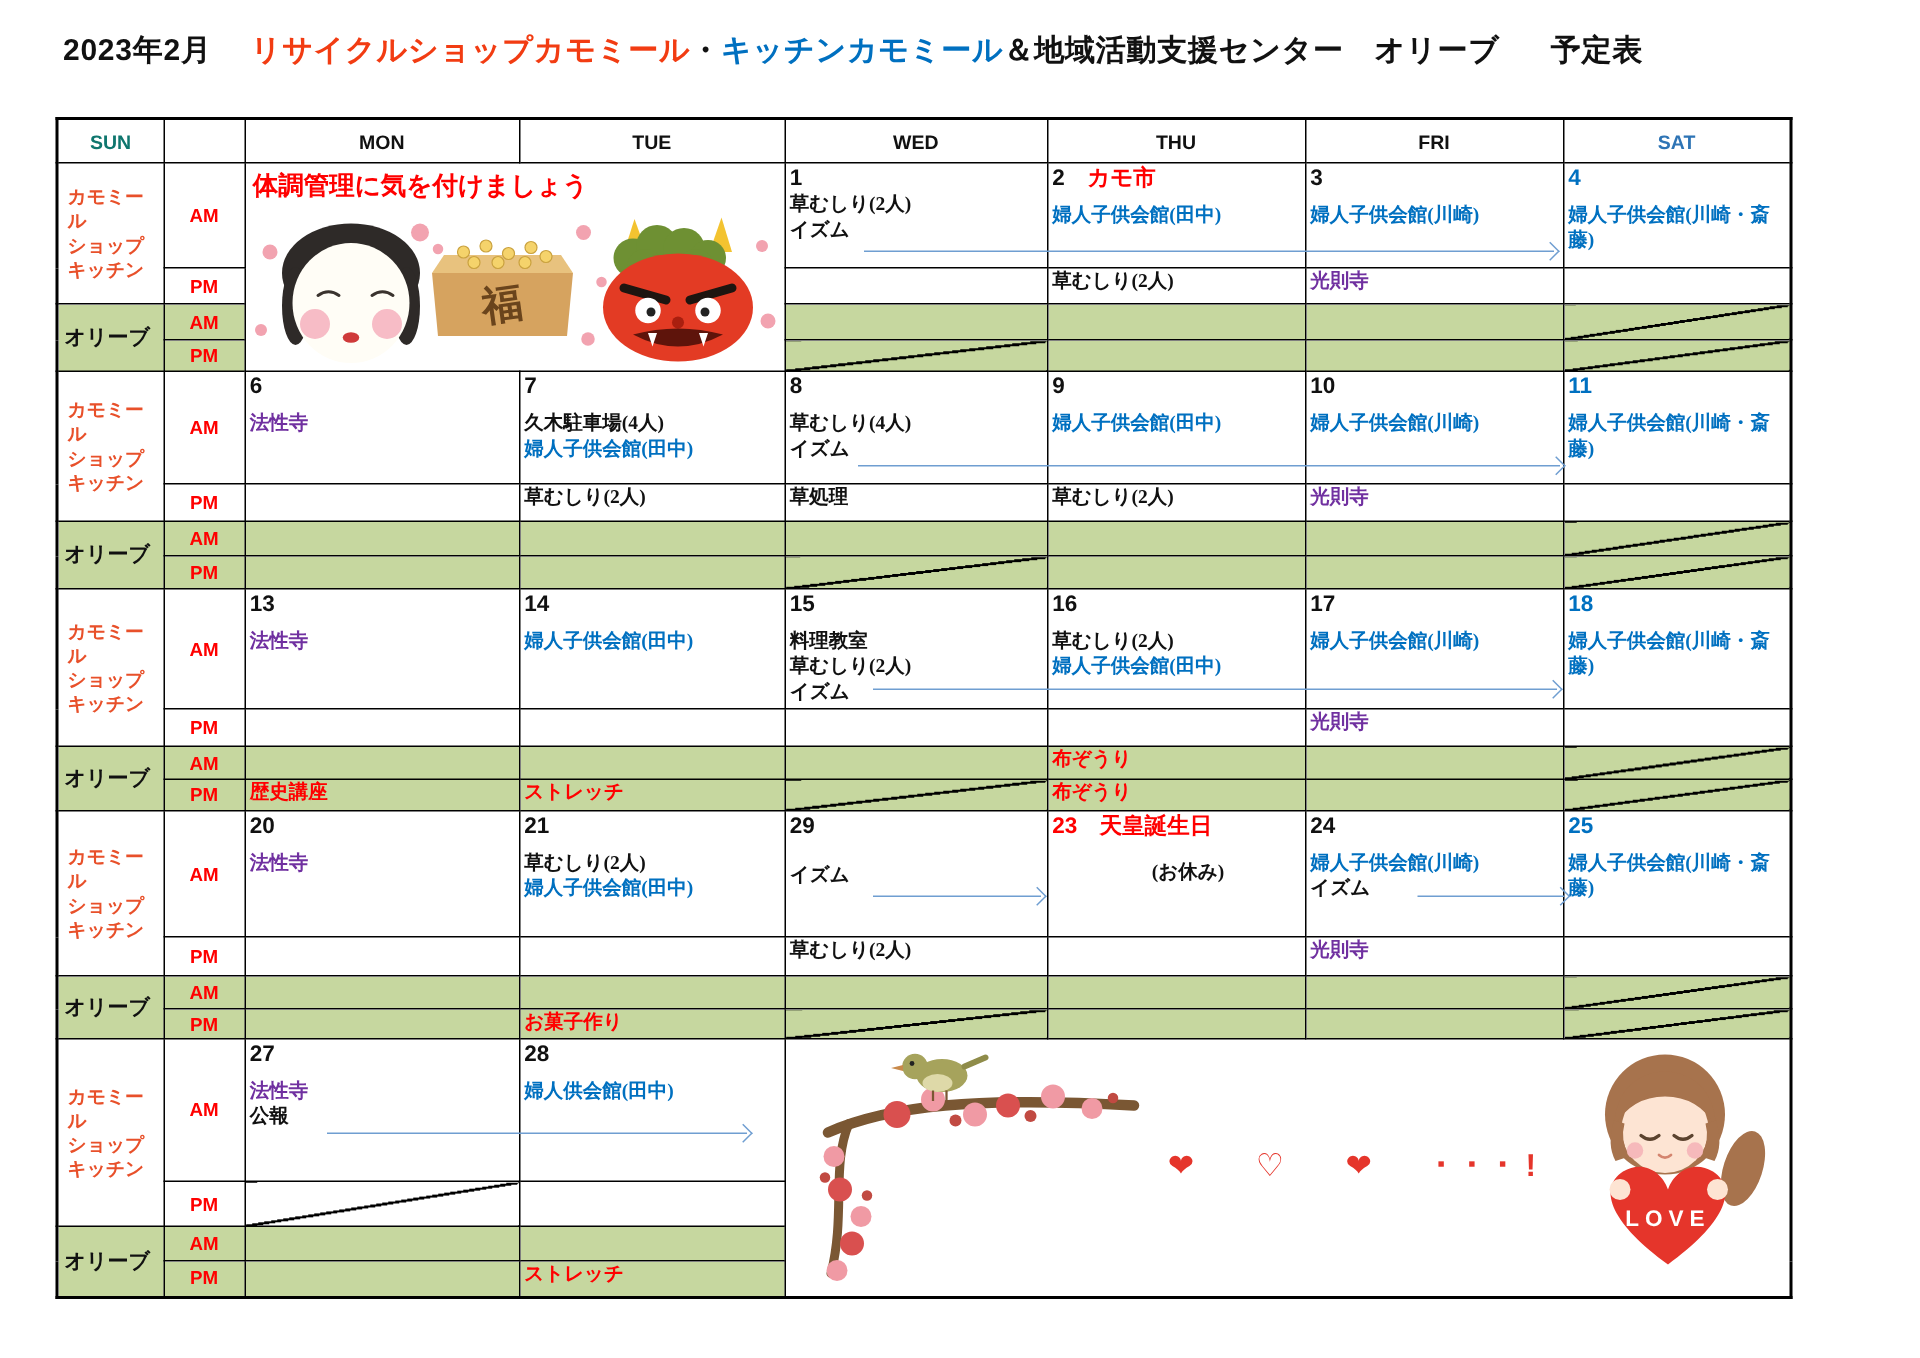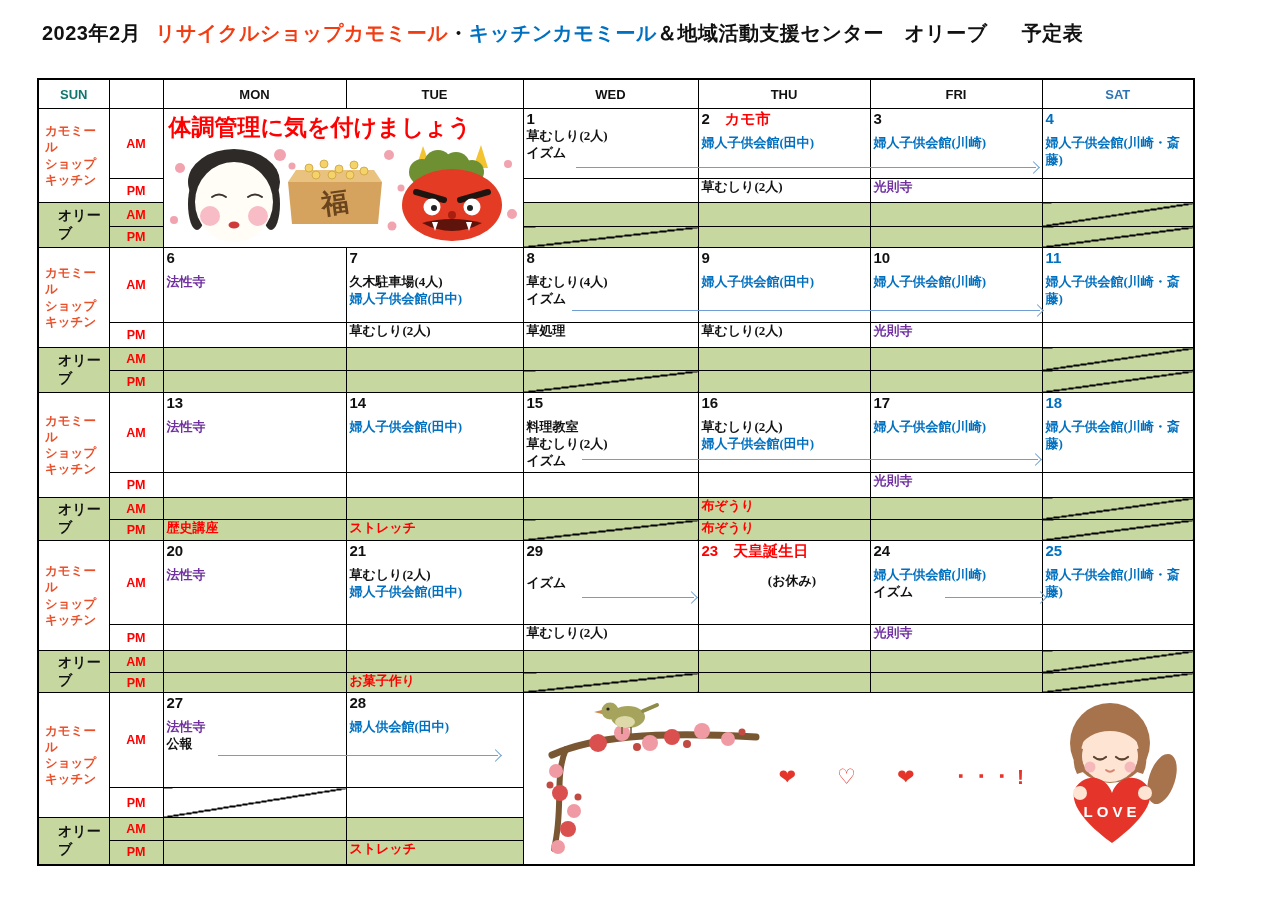--- a/index.html
+++ b/index.html
@@ -1,48 +1,48 @@
 <!DOCTYPE html>
 <html><head>
 <meta charset="utf-8">
 <style>
   html,body{margin:0;padding:0;background:#fff;}
   body{width:1280px;height:905px;position:relative;overflow:hidden;
        font-family:"Liberation Sans","DejaVu Sans",sans-serif;font-weight:bold;color:#111;}
   .page{position:absolute;inset:0;}
   
   .title{position:absolute;left:42px;top:20px;font-size:20px;letter-spacing:0.5px;white-space:nowrap;}
-  .title .red{color:#f23c12;}
+  .title .red{color:#f23c12;margin-left:12px;}
   .title .blue{color:#0070c0;}
   .title .gap{display:inline-block;width:14px;}
   .title .gap2{display:inline-block;width:34px;}
   .contact{position:absolute;top:55px;right:88px;font-size:15px;letter-spacing:1px;white-space:nowrap;}
   .footnote{position:absolute;top:866px;right:104px;font-size:14px;}
   
   table.cal{position:absolute;left:37px;top:78px;border-collapse:collapse;table-layout:fixed;width:1156px;
             border:2.5px solid #000;}
   .cal td,.cal th{border:1px solid #000;padding:0;vertical-align:top;overflow:hidden;}
   .cal th{height:28px;vertical-align:middle;text-align:center;font-size:13px;border-bottom:1.5px solid #000;}
   th.sun{color:#0f766e;} th.sat{color:#2e74b5;}
   td.g{background:#c6d79f;}
   td.lab{vertical-align:middle;}
   .glab{color:#e8502a;font-size:12.5px;line-height:1.3;padding-left:6px;}
-  .olab{font-size:14px;padding-left:19px;color:#111;}
+  .olab{font-size:14px;padding-left:4px;color:#111;}
   td.ap{vertical-align:middle;text-align:center;color:#ff0000;font-size:12.5px;}
   td.cell{font-size:13px;}
   .date{font-size:15px;line-height:1.15;padding:1px 0 1px 3px;}
   .db{color:#0070c0;}
   .ln{padding-left:3px;line-height:1.3;font-family:Liberation Serif, serif;}
   .k{color:#111;} .r{color:#ff0000;} .b{color:#0070c0;} .p{color:#7030a0;}
   .mt6{margin-top:7px;} .mt14{margin-top:15px;}
   .center{text-align:center;padding-left:16px;margin-top:13px;}
   td.diag{background-image:linear-gradient(to bottom right,transparent calc(50% - 0.9px),#000 calc(50% - 0.9px),#000 calc(50% + 0.9px),transparent calc(50% + 0.9px));}
   
   td.bigcell{position:relative;}
-  .notice{color:#ff0000;font-size:23px;padding:3px 0 0 5px;}
+  .notice{color:#ff0000;font-size:17px;padding:3px 0 0 5px;}
   .setsubun{position:absolute;left:0;bottom:0;}
   .plum{position:absolute;left:8px;top:4px;}
   .hearts{position:absolute;left:255px;top:70px;color:#e5352b;font-size:21px;letter-spacing:10px;white-space:nowrap;}
   .girl{position:absolute;left:524px;top:8px;}
   
   .arr{position:absolute;height:0;border-top:1.7px solid #6f9ed1;}
   .arr::after{content:'';position:absolute;right:-2px;top:-5.5px;width:8px;height:8px;
               border-top:1.7px solid #6f9ed1;border-right:1.7px solid #6f9ed1;transform:rotate(45deg);}
 </style>
 </head>

